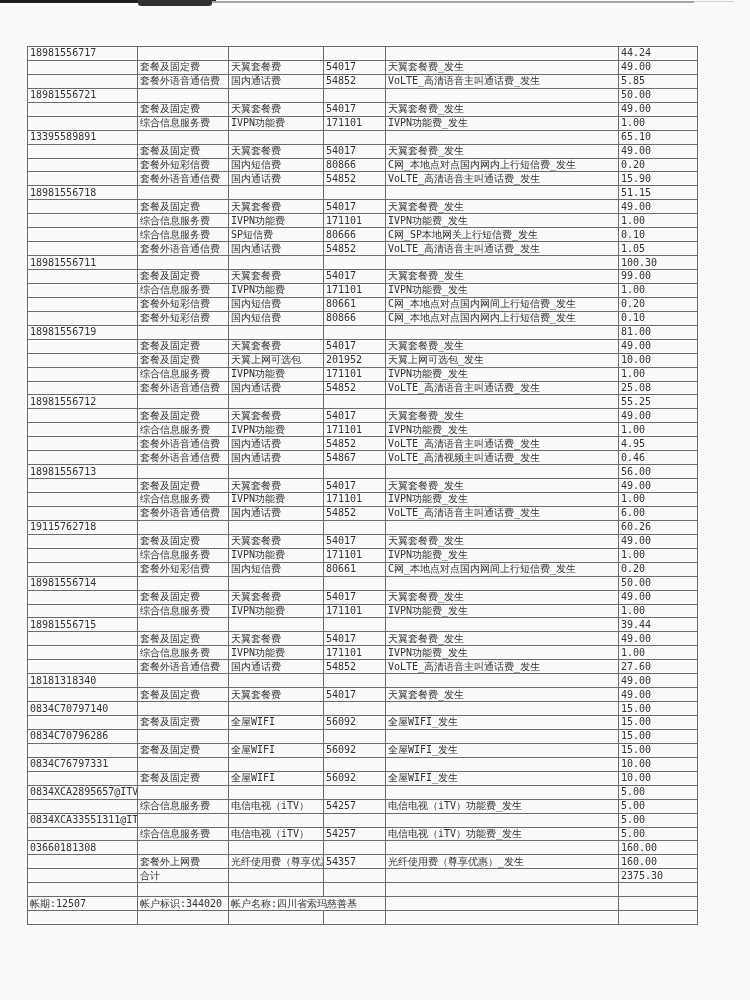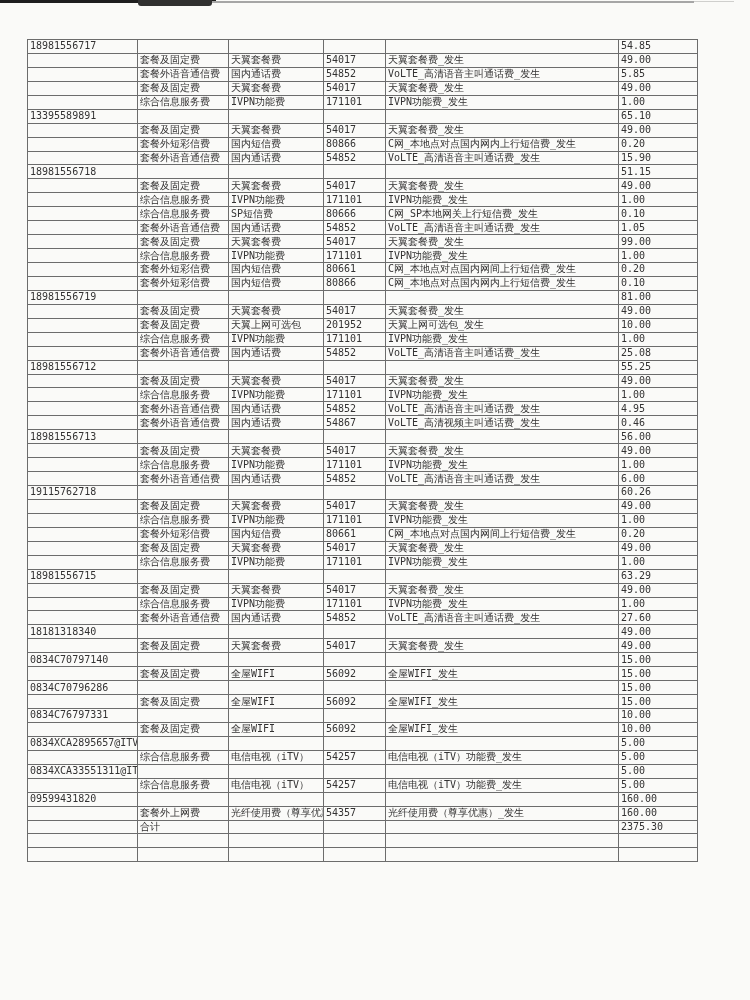--- a/index.html
+++ b/index.html
@@ -10,21 +10,21 @@
   }
   
   .artifact{position:absolute;}
   .a1{left:0;top:0;width:216px;height:3px;background:#1e1e1e;}
   .a2{left:138px;top:0;width:74px;height:6px;background:#303030;border-radius:0 0 3px 3px;}
   .a3{left:212px;top:1px;width:482px;height:2px;background:#a6a6a6;}
   .a4{left:694px;top:1px;width:40px;height:1px;background:#cfcfcd;}
 
   table.bill{
     border-collapse:collapse;table-layout:fixed;
-    position:absolute;left:27px;top:39px;width:670px;
+    position:absolute;left:27px;top:46px;width:670px;
   }
   table.bill td{
     border:1px solid #6c6c6c;
     padding:0 2px;height:12.95px;line-height:12px;
     overflow:hidden;white-space:nowrap;
     font-size:10px;color:#333232;
     text-align:left;vertical-align:middle;
   }
   col.c1{width:110px;} col.c2{width:91px;} col.c3{width:95px;}
   col.c4{width:62px;}  col.c5{width:233px;} col.c6{width:79px;}
@@ -46,37 +46,45 @@
       <col class="c5">
       <col class="c6">
   </colgroup>
   <tbody id="bill-body">
       <tr>
         <td>18981556717</td>
         <td></td>
         <td></td>
         <td></td>
         <td></td>
-        <td>54.85</td>
+        <td>44.24</td>
       </tr>
       <tr>
         <td></td>
         <td>套餐及固定费</td>
         <td>天翼套餐费</td>
         <td>54017</td>
         <td>天翼套餐费_发生</td>
         <td>49.00</td>
       </tr>
       <tr>
         <td></td>
         <td>套餐外语音通信费</td>
         <td>国内通话费</td>
         <td>54852</td>
         <td>VoLTE_高清语音主叫通话费_发生</td>
         <td>5.85</td>
+      </tr>
+      <tr>
+        <td>18981556721</td>
+        <td></td>
+        <td></td>
+        <td></td>
+        <td></td>
+        <td>50.00</td>
       </tr>
       <tr>
         <td></td>
         <td>套餐及固定费</td>
         <td>天翼套餐费</td>
         <td>54017</td>
         <td>天翼套餐费_发生</td>
         <td>49.00</td>
       </tr>
       <tr>
@@ -153,20 +161,28 @@
       </tr>
       <tr>
         <td></td>
         <td>套餐外语音通信费</td>
         <td>国内通话费</td>
         <td>54852</td>
         <td>VoLTE_高清语音主叫通话费_发生</td>
         <td>1.05</td>
       </tr>
       <tr>
+        <td>18981556711</td>
+        <td></td>
+        <td></td>
+        <td></td>
+        <td></td>
+        <td>100.30</td>
+      </tr>
+      <tr>
         <td></td>
         <td>套餐及固定费</td>
         <td>天翼套餐费</td>
         <td>54017</td>
         <td>天翼套餐费_发生</td>
         <td>99.00</td>
       </tr>
       <tr>
         <td></td>
         <td>综合信息服务费</td>
@@ -329,20 +345,28 @@
       </tr>
       <tr>
         <td></td>
         <td>套餐外短彩信费</td>
         <td>国内短信费</td>
         <td>80661</td>
         <td>C网_本地点对点国内网间上行短信费_发生</td>
         <td>0.20</td>
       </tr>
       <tr>
+        <td>18981556714</td>
+        <td></td>
+        <td></td>
+        <td></td>
+        <td></td>
+        <td>50.00</td>
+      </tr>
+      <tr>
         <td></td>
         <td>套餐及固定费</td>
         <td>天翼套餐费</td>
         <td>54017</td>
         <td>天翼套餐费_发生</td>
         <td>49.00</td>
       </tr>
       <tr>
         <td></td>
         <td>综合信息服务费</td>
@@ -350,21 +374,21 @@
         <td>171101</td>
         <td>IVPN功能费_发生</td>
         <td>1.00</td>
       </tr>
       <tr>
         <td>18981556715</td>
         <td></td>
         <td></td>
         <td></td>
         <td></td>
-        <td>63.29</td>
+        <td>39.44</td>
       </tr>
       <tr>
         <td></td>
         <td>套餐及固定费</td>
         <td>天翼套餐费</td>
         <td>54017</td>
         <td>天翼套餐费_发生</td>
         <td>49.00</td>
       </tr>
       <tr>
@@ -473,21 +497,21 @@
       </tr>
       <tr>
         <td></td>
         <td>综合信息服务费</td>
         <td>电信电视（iTV）</td>
         <td>54257</td>
         <td>电信电视（iTV）功能费_发生</td>
         <td>5.00</td>
       </tr>
       <tr>
-        <td>09599431820</td>
+        <td>03660181308</td>
         <td></td>
         <td></td>
         <td></td>
         <td></td>
         <td>160.00</td>
       </tr>
       <tr>
         <td></td>
         <td>套餐外上网费</td>
         <td>光纤使用费（尊享优惠）</td>
@@ -505,20 +529,27 @@
       </tr>
       <tr>
         <td></td>
         <td></td>
         <td></td>
         <td></td>
         <td></td>
         <td></td>
       </tr>
       <tr>
+        <td>帐期:12507</td>
+        <td>帐户标识:344020</td>
+        <td colspan="2">帐户名称:四川省索玛慈善基</td>
+        <td></td>
+        <td></td>
+      </tr>
+      <tr>
         <td></td>
         <td></td>
         <td></td>
         <td></td>
         <td></td>
         <td></td>
       </tr>
     </tbody>
 </table>
 

